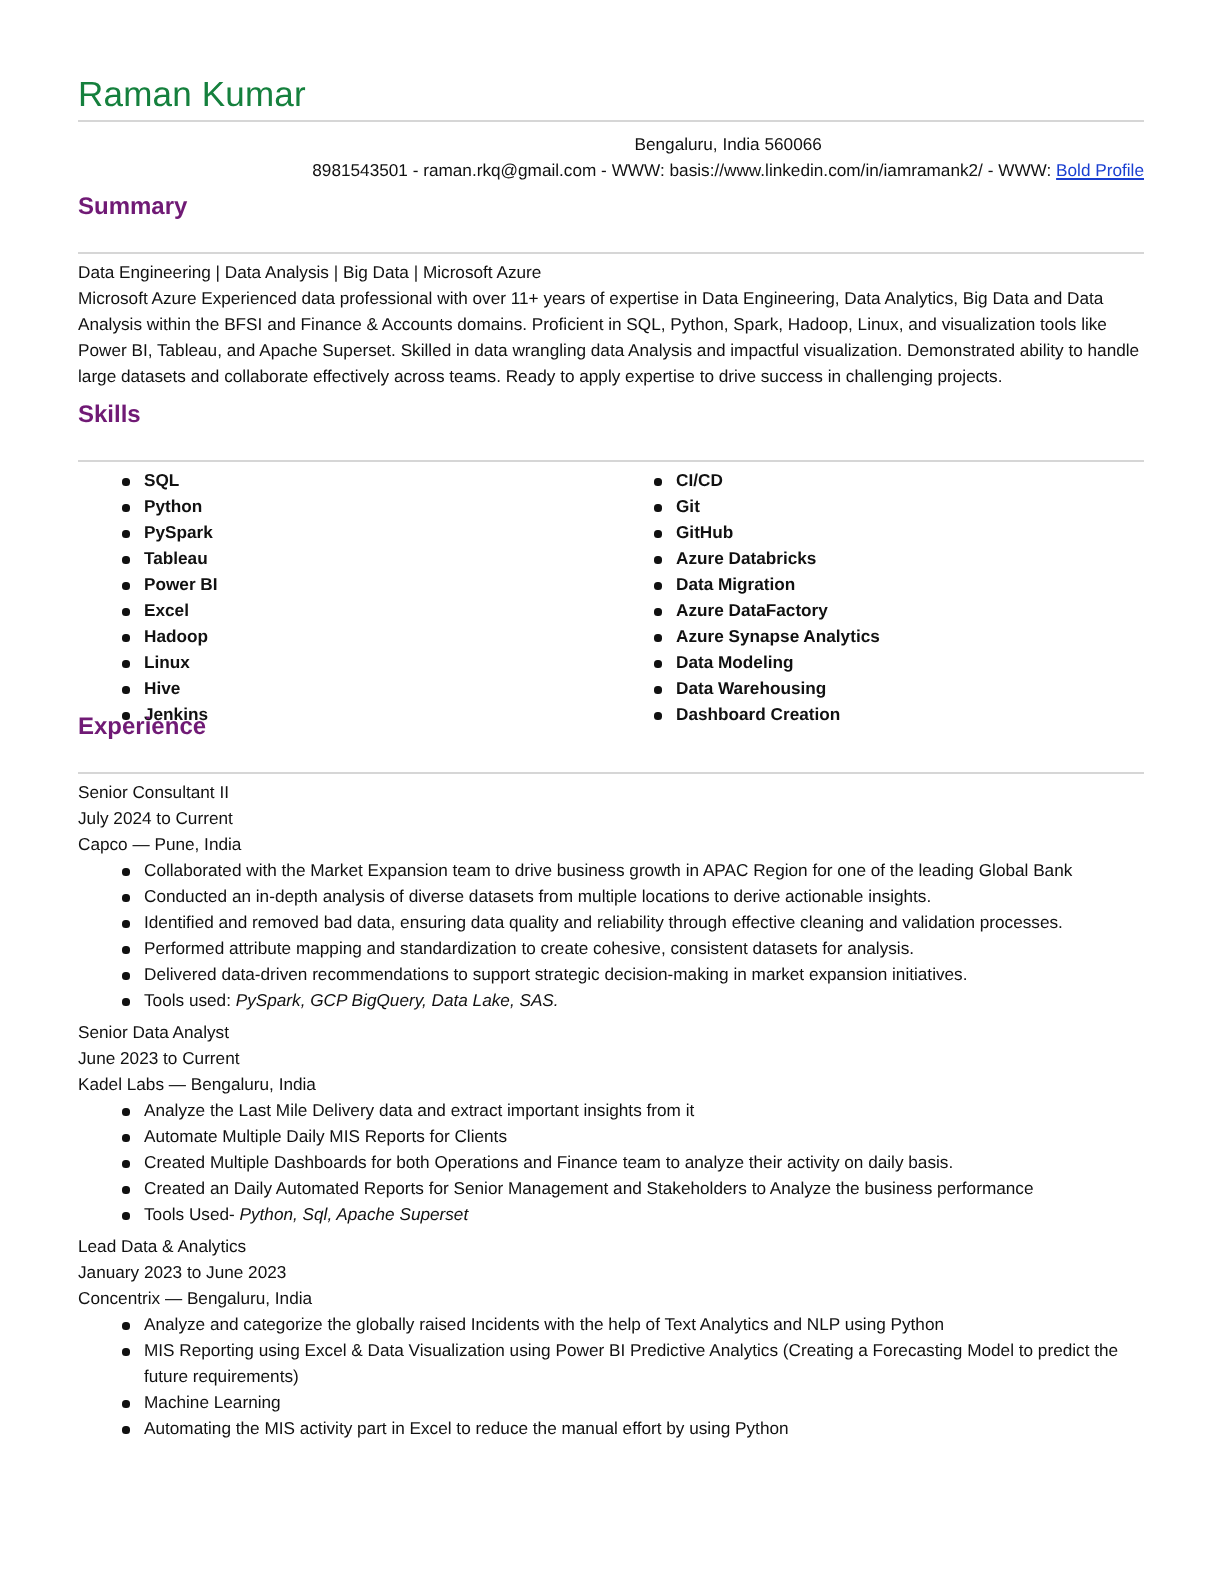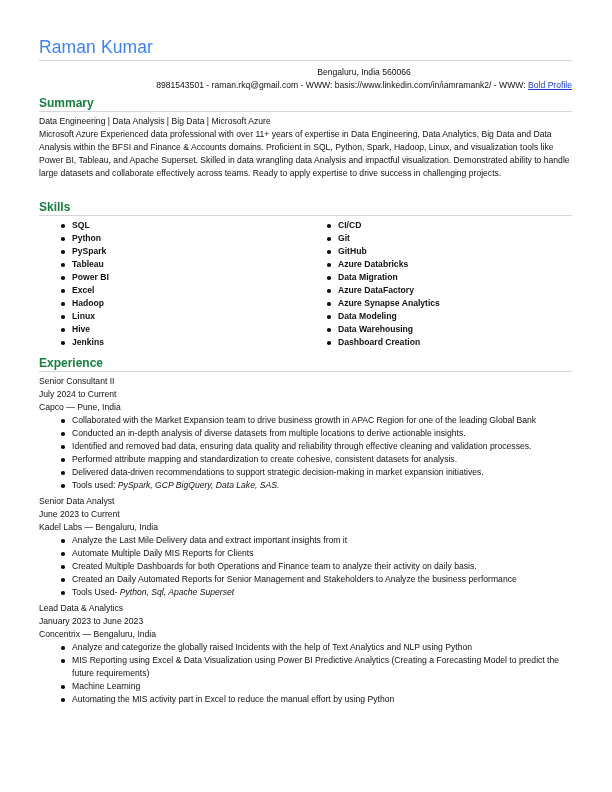--- a/index.html
+++ b/index.html
@@ -3,33 +3,33 @@
   <meta charset="utf-8">
   <style>
     html, body { margin: 0; padding: 0; background: #ffffff; }
     body {
       width: 612px; height: 792px; position: relative; overflow: hidden;
       font-family: "Liberation Sans", sans-serif; color: #111111;
     }
     .page { position: absolute; left: 39px; top: 0; width: 533px; }
     .name {
       position: absolute; top: 37px; left: 0;
-      font-size: 17.5px; font-weight: normal; letter-spacing: 0.1px; color: #3b82f6;
+      font-size: 17.5px; font-weight: normal; letter-spacing: 0.1px; color: #15803d;
       margin: 0; line-height: 20px;
     }
     .name-rule { position: absolute; top: 60px; left: 0; width: 533px; height: 0; border-top: 1px solid #d6d6d6; }
     .contact {
       position: absolute; top: 66px; right: 0; text-align: center;
       font-size: 8.6px; line-height: 13px; color: #111;
     }
     .contact a { color: #1a3fd1; text-decoration: underline; }
     .section { position: absolute; left: 0; width: 533px; }
     .section-title {
       font-size: 12px; font-weight: bold; line-height: 14px; margin: 0;
-      padding-bottom: 1px; border-bottom: 1px solid #d6d6d6; color: #15803d;
+      padding-bottom: 16px; border-bottom: 1px solid #d6d6d6; color: #701a75;
     }
     .text { font-size: 8.6px; line-height: 13px; }
     .summary-body { margin-top: 3px; }
     .skills-cols { display: flex; margin-top: 3px; font-weight: bold; }
     .skills-col { list-style: none; margin: 0; padding: 0; width: 266px; }
     .skills-col li, .bullets li {
       position: relative; font-size: 8.6px; line-height: 13px; padding-left: 33px;
     }
     .skills-col li::before, .bullets li::before {
       content: ""; position: absolute; left: 22px; top: 5px;

